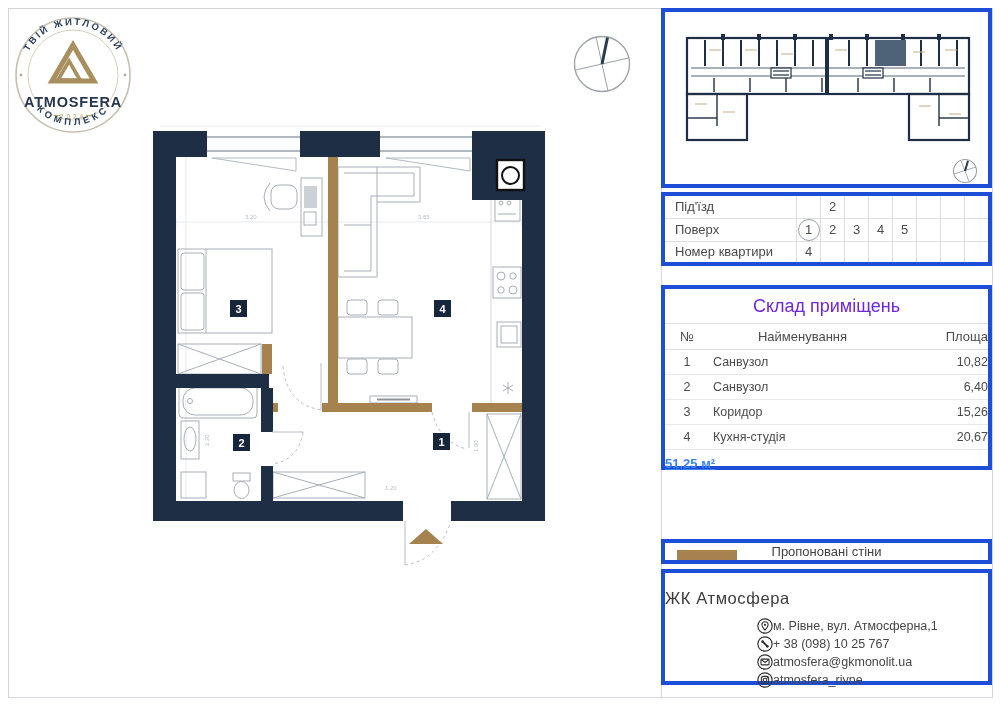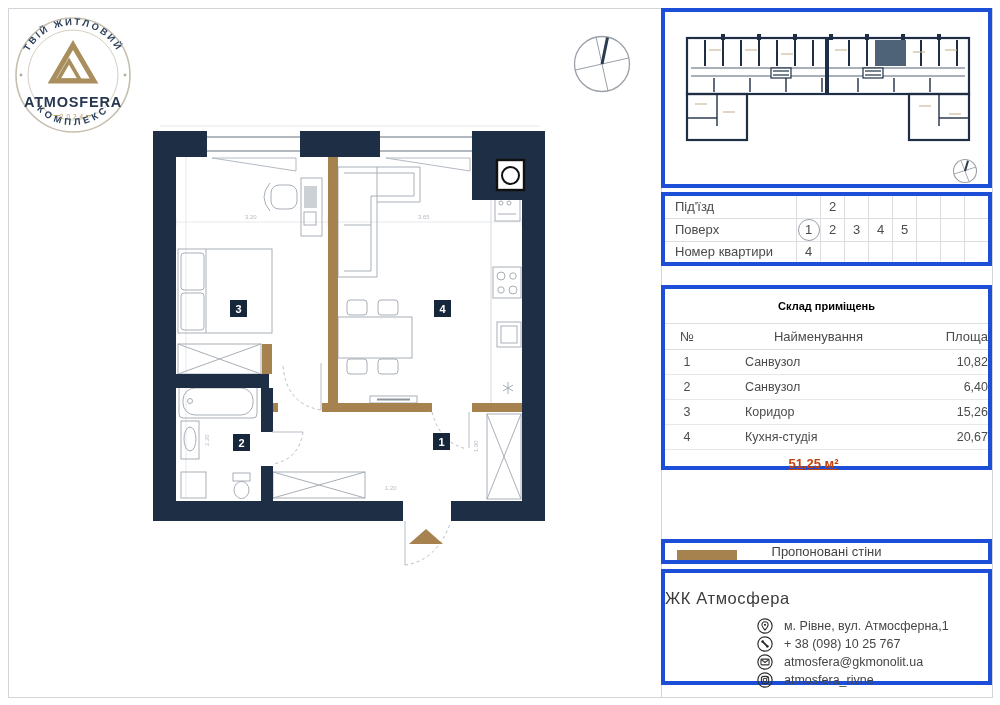--- a/index.html
+++ b/index.html
@@ -13,37 +13,37 @@
   .rbox{left:661px;width:331px;border:4px solid #1d4ed8;background:#fff;box-sizing:border-box;}
   .box-building{top:8px;height:180px;}
   .info-table{top:192px;height:74px;display:grid;grid-template-rows:repeat(3,1fr);}
   .irow{display:grid;grid-template-columns:131px repeat(8,1fr);}
   .irow + .irow{border-top:1px solid #dcdee1;}
   .ilabel{display:flex;align-items:center;padding-left:10px;font-size:13px;color:#4a4a4a;}
   .icell{border-left:1px solid #dcdee1;display:flex;align-items:center;justify-content:center;font-size:13px;color:#4a4a4a;}
   .circle-num{display:inline-flex;align-items:center;justify-content:center;width:20px;height:20px;border:1px solid #9aa0a8;border-radius:50%;}
 
   .rooms-table{top:285px;height:185px;}
-  .rt-title{height:34px;display:flex;align-items:center;justify-content:center;font-size:11px;font-weight:bold;color:#000000;border-bottom:1px solid #dcdee1;}
+  .rt-title{height:34px;display:flex;align-items:center;justify-content:center;font-size:18px;font-weight:normal;color:#6d28d9;border-bottom:1px solid #dcdee1;}
   .rt-header{height:25px;display:grid;grid-template-columns:44px 1fr 96px;align-items:center;font-size:13px;border-bottom:1px solid #dcdee1;}
   .rt-row{height:24px;display:grid;grid-template-columns:44px 1fr 96px;align-items:center;font-size:12.5px;border-bottom:1px solid #e6e8ea;}
   .rt-num{text-align:center;}
-  .rt-name{text-align:left;padding-left:4px;margin-left:32px;}
+  .rt-name{text-align:left;padding-left:4px;}
   .rt-area{text-align:right;}
   .rt-header .rt-name{text-align:center;}
-  .rt-total{height:26px;display:flex;align-items:center;justify-content:center;padding-right:26px;font-size:13px;font-weight:bold;color:#c2410c;}
+  .rt-total{height:26px;display:flex;align-items:center;justify-content:flex-start;padding-right:26px;font-size:13px;font-weight:bold;color:#3b82f6;}
   .rt-total span{text-decoration:underline;}
 
   .legend-box{top:539px;height:25px;display:flex;align-items:center;}
   .legend-swatch{position:absolute;left:12px;top:7px;width:60px;height:10px;background:#a6824e;}
   .legend-label{width:100%;text-align:center;font-size:13px;color:#424242;}
 
   .contact-box{top:569px;height:116px;}
   .contact-title{position:absolute;top:16px;width:100%;text-align:left;font-size:16.5px;letter-spacing:.6px;color:#3c3c3c;}
-  .contact-line{position:absolute;left:92px;height:16px;display:flex;align-items:center;gap:11px;font-size:12.5px;color:#454545;}
+  .contact-line{position:absolute;left:92px;height:16px;display:flex;align-items:center;gap:0;font-size:12.5px;color:#454545;}
   .cl0{top:45px}.cl1{top:63px}.cl2{top:81px}.cl3{top:99px}
   .cicon{width:16px;height:16px;flex:0 0 16px;}
 </style>
 </head>
 <body>
 
 <div class="page">
   <div class="abs frame"></div>
   <div class="abs vdivider"></div>
 

